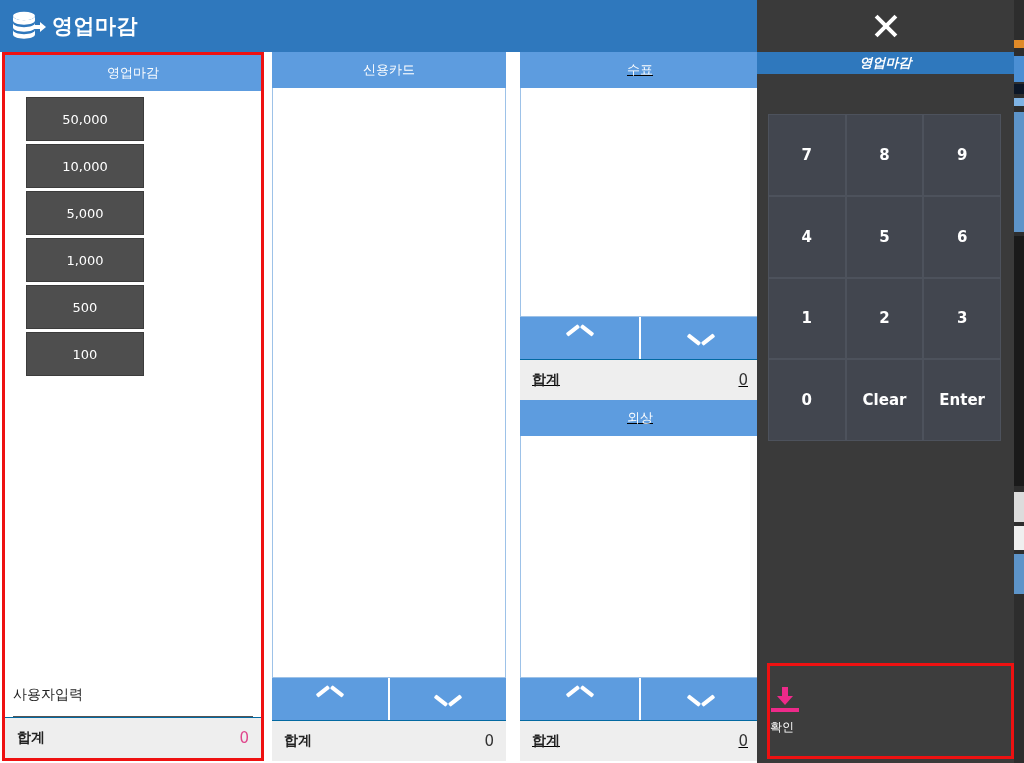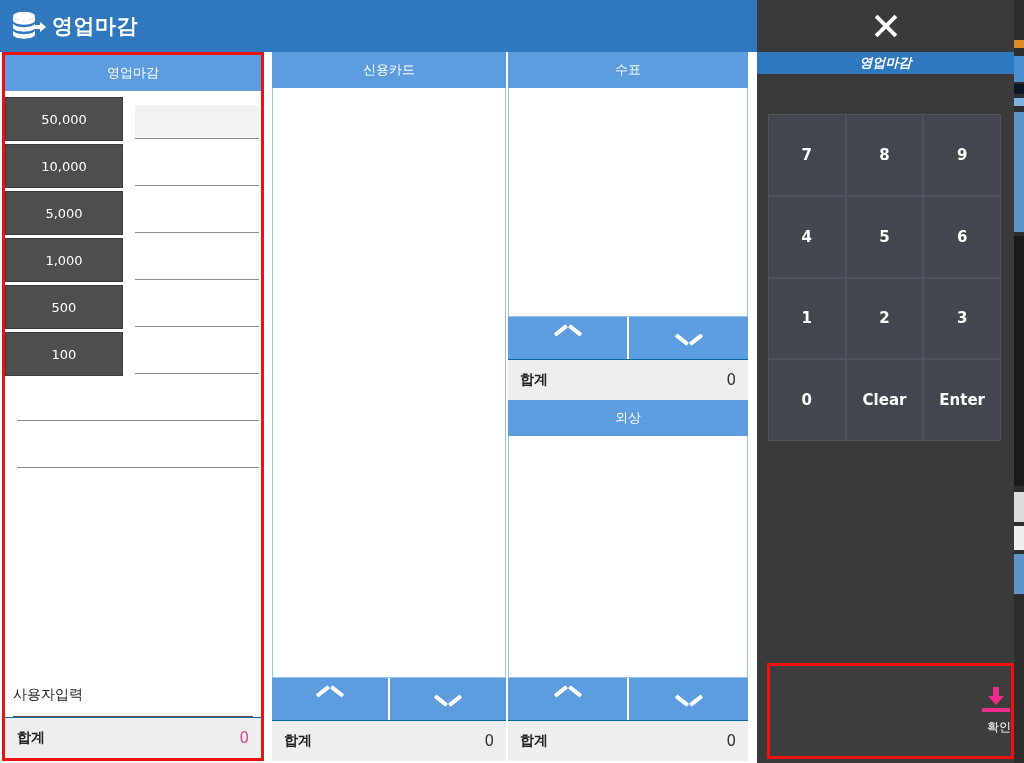--- a/index.html
+++ b/index.html
@@ -37,21 +37,21 @@
   .col { position: absolute; top: 0; background: #ffffff; }
   .col-hdr {
     height: 36px; background: #5d9cdf; color: #ffffff; font-size: 13px;
     display: flex; align-items: center; justify-content: center; font-weight: normal;
   }
 
   
   #col-cash { left: 2px; width: 262px; height: 709px; border: 3px solid #ee1111; }
   #col-cash .inner { position: absolute; inset: 0; background: #fff; display: flex; flex-direction: column; }
   .cash-body { flex: 1; position: relative; background: #ffffff; padding-top: 6px; }
-  .denom-row { display: flex; align-items: flex-start; height: 47px; padding: 0 0; }
+  .denom-row { display: flex; align-items: flex-start; height: 47px; padding: 0 21px; flex-direction: column; }
   .denom-btn {
     width: 118px; height: 44px; background: #4e4e4e; color: #ffffff;
     font-size: 13px; display: flex; align-items: center; justify-content: center;
     border: 1px solid #3c3c3c;
   }
   .denom-input { flex: 1; margin-left: 12px; margin-right: 2px; height: 44px; position: relative; }
   .denom-input .line { position: absolute; left: 0; right: 0; bottom: 2px; height: 1px; background: #8a8a8a; }
   .denom-input .fill { position: absolute; left: 0; right: 0; top: 8px; bottom: 3px; background: #f2f2f2; }
   .denom-input .val { position: absolute; right: 4px; bottom: 5px; font-size: 13px; color: #333; }
 
@@ -77,21 +77,21 @@
   .chev { width: 26px; height: 14px; position: relative; }
   .chev::before, .chev::after {
     content: ""; position: absolute; top: 2px; width: 15px; height: 4px; background: #ffffff; border-radius: 1px;
   }
   .chev.up::before { left: 0; transform: rotate(-38deg); transform-origin: left center; }
   .chev.up::after { right: 0; transform: rotate(38deg); transform-origin: right center; }
   .chev.down::before { left: 0; transform: rotate(38deg); transform-origin: left center; }
   .chev.down::after { right: 0; transform: rotate(-38deg); transform-origin: right center; }
 
   #col-card { left: 272px; width: 234px; height: 709px; }
-  #col-right { left: 508px; width: 240px; height: 709px; }
+  #col-right { left: 520px; width: 240px; height: 709px; text-decoration: underline; }
 
   
   .sidebar { position: absolute; left: 757px; top: 0; width: 257px; height: 763px; background: #3a3a3a; }
   .close-zone { height: 52px; display: flex; align-items: center; justify-content: center; }
   .x-icon { width: 34px; height: 34px; position: relative; }
   .x-icon::before, .x-icon::after {
     content: ""; position: absolute; left: 3px; top: 15px; width: 28px; height: 4px; background: #ffffff;
   }
   .x-icon::before { transform: rotate(45deg); }
   .x-icon::after { transform: rotate(-45deg); }
@@ -104,21 +104,21 @@
   .keypad { position: absolute; left: 11px; top: 114px; width: 233px; height: 327px;
             display: grid; grid-template-columns: repeat(3, 1fr); grid-template-rows: repeat(4, 1fr); }
   .key {
     background: #42464f; border: 1px solid #4d525c; color: #ffffff;
     font-size: 15px; font-weight: bold; display: flex; align-items: center; justify-content: center;
   }
 
   .confirm-wrap { position: absolute; left: 767px; top: 663px; width: 247px; height: 96px; border: 3px solid #ee1111; }
   .confirm-btn {
     position: absolute; inset: 0; background: #3d3d3d;
-    display: flex; flex-direction: column; align-items: flex-end; justify-content: center; gap: 6px;
+    display: flex; flex-direction: column; align-items: flex-start; justify-content: center; gap: 6px;
   }
   .dl-icon { width: 30px; height: 26px; position: relative; }
   .dl-stem { position: absolute; left: 12px; top: 0; width: 6px; height: 11px; background: #ee2a8a; }
   .dl-head {
     position: absolute; left: 7px; top: 9px; width: 0; height: 0;
     border-left: 8px solid transparent; border-right: 8px solid transparent; border-top: 9px solid #ee2a8a;
   }
   .dl-base { position: absolute; left: 1px; bottom: 1px; width: 28px; height: 4px; background: #ee2a8a; }
   .confirm-label { color: #ffffff; font-size: 12px; }
 </style>

